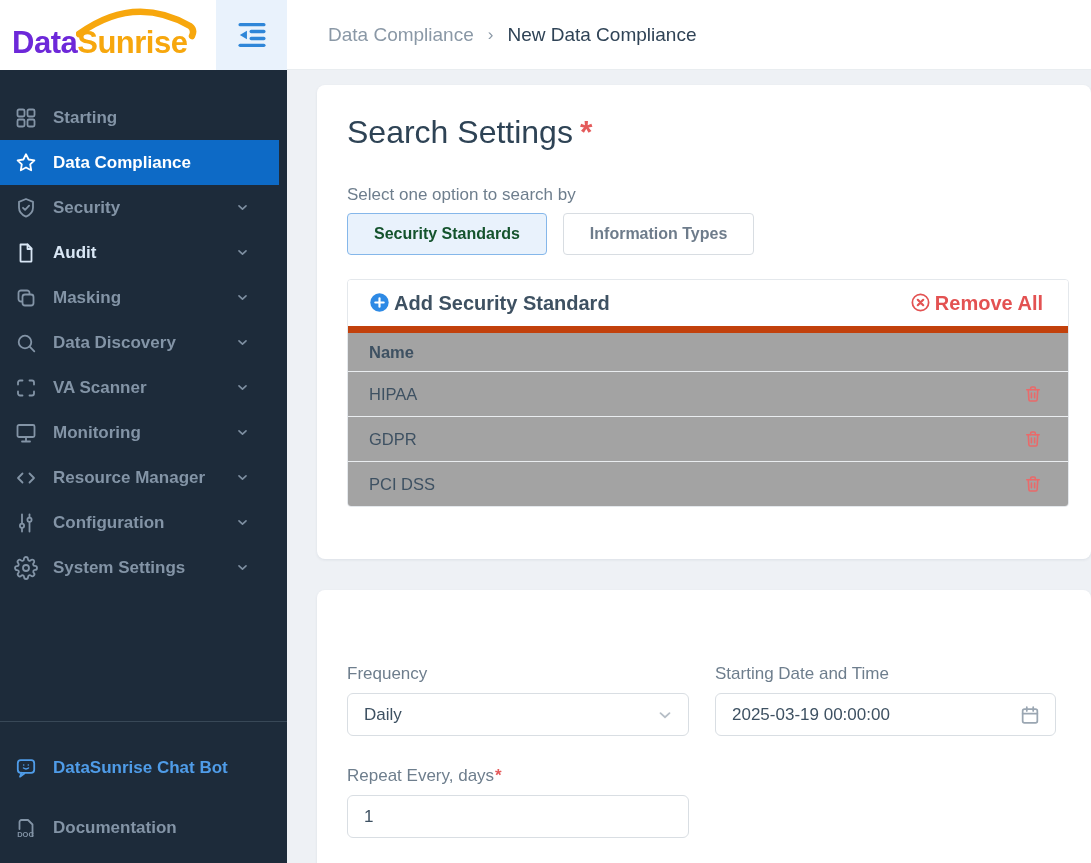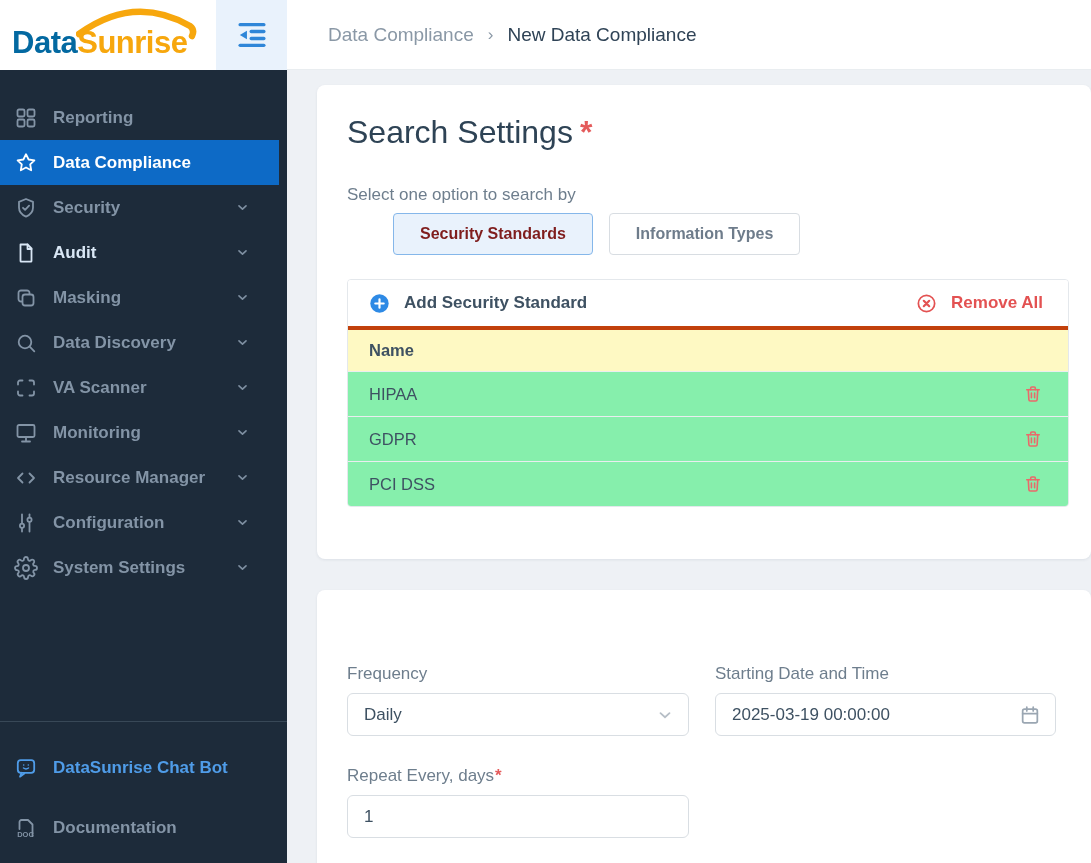--- a/index.html
+++ b/index.html
@@ -8,21 +8,21 @@
     font-family:"Liberation Sans","DejaVu Sans",sans-serif;
     display:flex; background:#eef1f5; color:#3e5162;
   }
   svg { display:block; }
 
   
   .sidebar { width:287px; flex:0 0 287px; display:flex; flex-direction:column; background:#1d2b3a; }
   .logo-row { height:70px; flex:0 0 70px; display:flex; background:#ffffff; }
   .logo { flex:1; position:relative; display:flex; align-items:flex-end; padding:0 0 12px 12px; cursor:pointer; }
   .logo-text { font-size:31px; font-weight:700; letter-spacing:-0.5px; line-height:1; }
-  .logo-part1 { color:#0369a1; }
+  .logo-part1 { color:#6d28d9; }
   .logo-part2 { color:#f7a70d; }
   .logo-arc { position:absolute; left:76px; top:6px; }
   .collapse-btn { width:71px; flex:0 0 71px; background:#e9f2fc; display:flex; align-items:center; justify-content:center; cursor:pointer; color:#2f86d8; }
 
   .nav { flex:1; padding-top:25px; overflow:hidden; }
   .nav-item { height:45px; display:flex; align-items:center; padding:0 38px 0 14px;
               color:#8394a6; font-size:17px; font-weight:600; cursor:pointer; }
   .nav-item .nav-icon { width:24px; height:24px; flex:0 0 24px; margin-right:15px; }
   .nav-item .nav-label { flex:1; white-space:nowrap; }
   .nav-item .chev { width:13px; height:13px; color:#7e8fa1; }
@@ -49,32 +49,32 @@
   .card-title { font-size:32px; font-weight:500; color:#2e4355; line-height:30px; }
   .req { color:#e45b5b; margin-left:7px; font-weight:600; }
 
   .field-label { font-size:17px; color:#6e7e8d; line-height:23px; }
   .select-caption { margin-top:36px; }
 
   .toggle-row { margin-top:7px; display:flex; gap:16px; }
   .toggle-btn { height:42px; padding:0 26px; font-size:16px; font-weight:700;
                 font-family:inherit; border-radius:4px; cursor:pointer;
                 background:#ffffff; border:1px solid #d8dde2; color:#6e7c8b; }
-  .toggle-btn.active { background:#e9f2fc; border:1px solid #85b7ea; color:#7f1d1d;margin-left:46px; }
+  .toggle-btn.active { background:#e9f2fc; border:1px solid #85b7ea; color:#14532d; }
 
   
   .std-table { margin-top:24px; width:722px; border:1px solid #e4e8ec; border-radius:4px; overflow:hidden; }
   .t-toolbar { height:46px; display:flex; align-items:center; justify-content:space-between; padding:0 25px 0 21px; background:#fff; }
-  .t-add, .t-removeall { display:flex; align-items:flex-start; gap:14px; cursor:pointer; font-size:17px; font-weight:600; }
+  .t-add, .t-removeall { display:flex; align-items:flex-start; gap:4px; cursor:pointer; font-size:20px; font-weight:600; }
   .t-add { color:#3e5162; }
   .t-removeall { color:#e35252; }
-  .t-head { height:45px; display:flex; align-items:center; padding:0 21px; background:#fef9c3;
-            border-top:4px solid #c2410c; font-size:16.5px; font-weight:600; color:#3e5162; }
+  .t-head { height:45px; display:flex; align-items:center; padding:0 21px; background:#a3a3a3;
+            border-top:7px solid #c2410c; font-size:16.5px; font-weight:600; color:#3e5162; }
   .t-row { height:45px; display:flex; align-items:center; justify-content:space-between;
-           padding:0 25px 0 21px; border-top:1px solid #eaedf0; background:#86efac; }
+           padding:0 25px 0 21px; border-top:1px solid #eaedf0; background:#a3a3a3; }
   .t-cell { font-size:16.5px; color:#3e5162; }
   .trash { width:20px; height:20px; color:#ea6a6a; cursor:pointer; }
 
   
   .form-grid { margin-top:40px; display:flex; gap:26px; }
   .form-col1 { width:342px; }
   .form-col2 { width:341px; }
   .control { margin-top:8px; height:43px; border:1px solid #d9dee3; border-radius:6px; background:#fff;
              display:flex; align-items:center; justify-content:space-between; padding:0 14px 0 16px;
              font-size:17px; color:#3e5162; cursor:pointer; }
@@ -112,21 +112,21 @@
   <div class="nav">
       <div class="nav-item">
     <span class="nav-icon">
           <svg width="24" height="24" viewBox="0 0 24 24" fill="none" stroke="currentColor" stroke-width="1.8" stroke-linecap="round" stroke-linejoin="round">
             <rect x="3.5" y="3.5" width="7" height="7" rx="1.5"></rect>
             <rect x="13.5" y="3.5" width="7" height="7" rx="1.5"></rect>
             <rect x="3.5" y="13.5" width="7" height="7" rx="1.5"></rect>
             <rect x="13.5" y="13.5" width="7" height="7" rx="1.5"></rect>
           </svg>
         </span>
-    <span class="nav-label">Reporting</span>
+    <span class="nav-label">Starting</span>
 
   </div>
       <div class="nav-item active">
     <span class="nav-icon">
           <svg width="24" height="24" viewBox="0 0 24 24" fill="none" stroke="currentColor" stroke-width="1.8" stroke-linecap="round" stroke-linejoin="round">
             <path d="M12 3.2l2.6 5.3 5.8.85-4.2 4.1 1 5.8-5.2-2.75-5.2 2.75 1-5.8-4.2-4.1 5.8-.85z"></path>
           </svg>
         </span>
     <span class="nav-label">Data Compliance</span>
 

